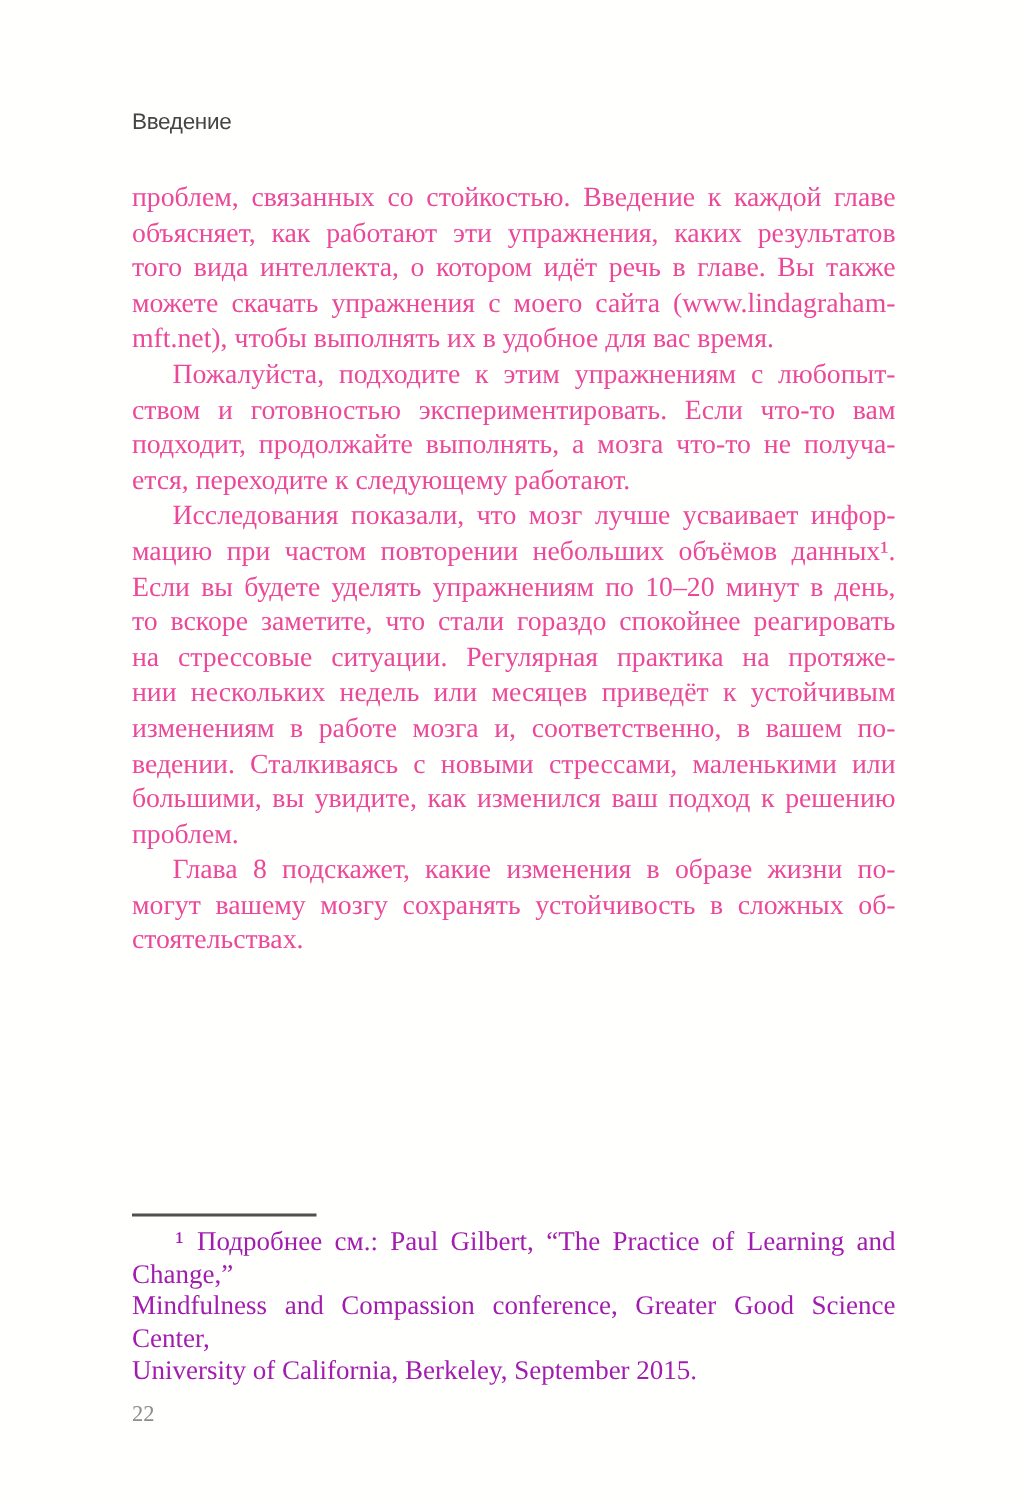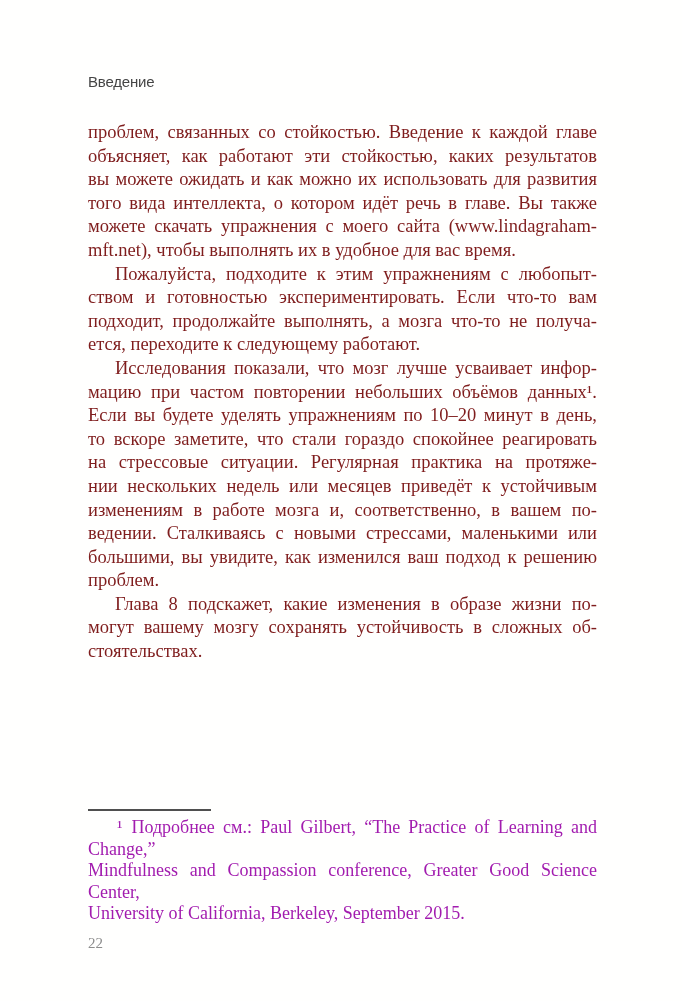--- a/index.html
+++ b/index.html
@@ -19,21 +19,21 @@
     font-size:15px;
     letter-spacing:-0.2px;
     color:#454545;
   }
   .body-text {
     position:absolute;
     left:88px; top:121px;
     width:509px;
     font-size:18.5px;
     line-height:23.6px;
-    color:#7f1d1d;
+    color:#ec4899;
   }
   .bl {
     text-align:justify;
     text-align-last:justify;
     white-space:normal;
   }
   .bl.end { text-align-last:left; }
   .bl.ind { text-indent:27px; }
   .footnote-rule {
     position:absolute;
@@ -64,22 +64,21 @@
 </style>
 </head>
 <body>
 
 <div class="page">
 
   <div class="running-header">Введение</div>
 
   <div class="body-text">
     <div class="bl">проблем, связанных со стойкостью. Введение к каждой главе</div>
-    <div class="bl">объясняет, как работают эти стойкостью, каких результатов</div>
-    <div class="bl">вы можете ожидать и как можно их использовать для развития</div>
+    <div class="bl">объясняет, как работают эти упражнения, каких результатов</div>
     <div class="bl">того вида интеллекта, о котором идёт речь в главе. Вы также</div>
     <div class="bl">можете скачать упражнения с моего сайта (www.lindagraham-</div>
     <div class="bl end">mft.net), чтобы выполнять их в удобное для вас время.</div>
     <div class="bl ind">Пожалуйста, подходите к этим упражнениям с любопыт-</div>
     <div class="bl">ством и готовностью экспериментировать. Если что-то вам</div>
     <div class="bl">подходит, продолжайте выполнять, а мозга что-то не получа-</div>
     <div class="bl end">ется, переходите к следующему работают.</div>
     <div class="bl ind">Исследования показали, что мозг лучше усваивает инфор-</div>
     <div class="bl">мацию при частом повторении небольших объёмов данных¹.</div>
     <div class="bl">Если вы будете уделять упражнениям по 10–20 минут в день,</div>

